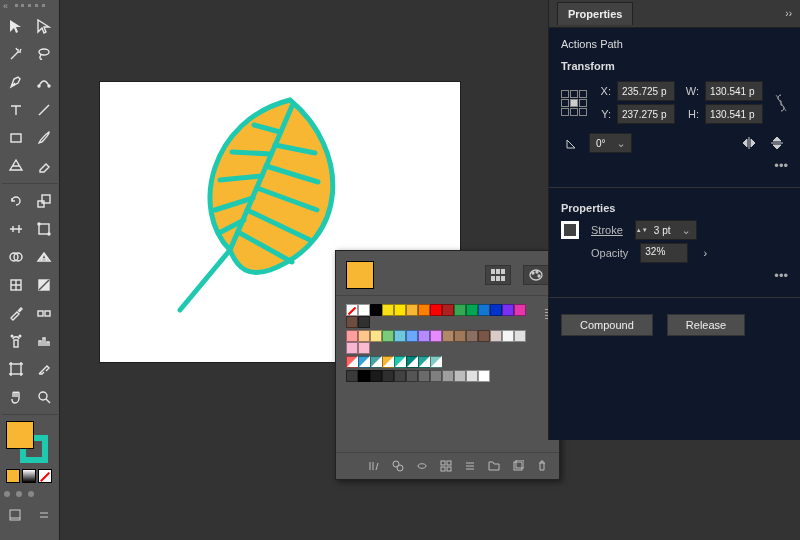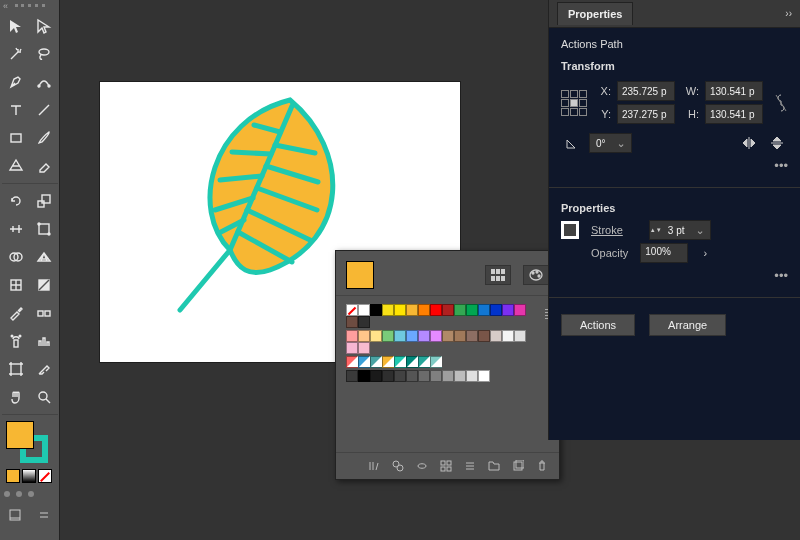--- a/index.html
+++ b/index.html
@@ -488,36 +488,36 @@
           </span>
       </div>
       <div class="moredots">•••</div>
     </div>
     <hr>
     <div class="section">
       <h4>Properties</h4>
       <div class="row">
         <div class="strk"></div>
         <span style="text-decoration:underline">Stroke</span>
-        <div class="numctl" style="margin-left:20px">
+        <div class="numctl" style="margin-left:6px">
             <span class="arrows">▲▼</span>
             <span class="val">3 pt</span>
             <span style="padding:0 5px;color:#aaa">⌄</span>
           </div>
       </div>
       <div class="row">
         <span style="width:24px"></span>
         <span style="">Opacity</span>
-        <div class="valbox" style="margin-left:6px;width:48px">100%</div>
+        <div class="valbox" style="margin-left:6px;width:48px">32%</div>
         <span class="icnbtn">›</span>
       </div>
       <div class="moredots">•••</div>
     </div>
     <hr>
     <div class="section">
       <div class="row" style="margin-top:6px">
-        <button class="btn">Actions</button>
-        <button class="btn">Arrange</button>
+        <button class="btn">Compound</button>
+        <button class="btn">Release</button>
       </div>
     </div>
   </div>
 
 </div>
 
 </body></html>

